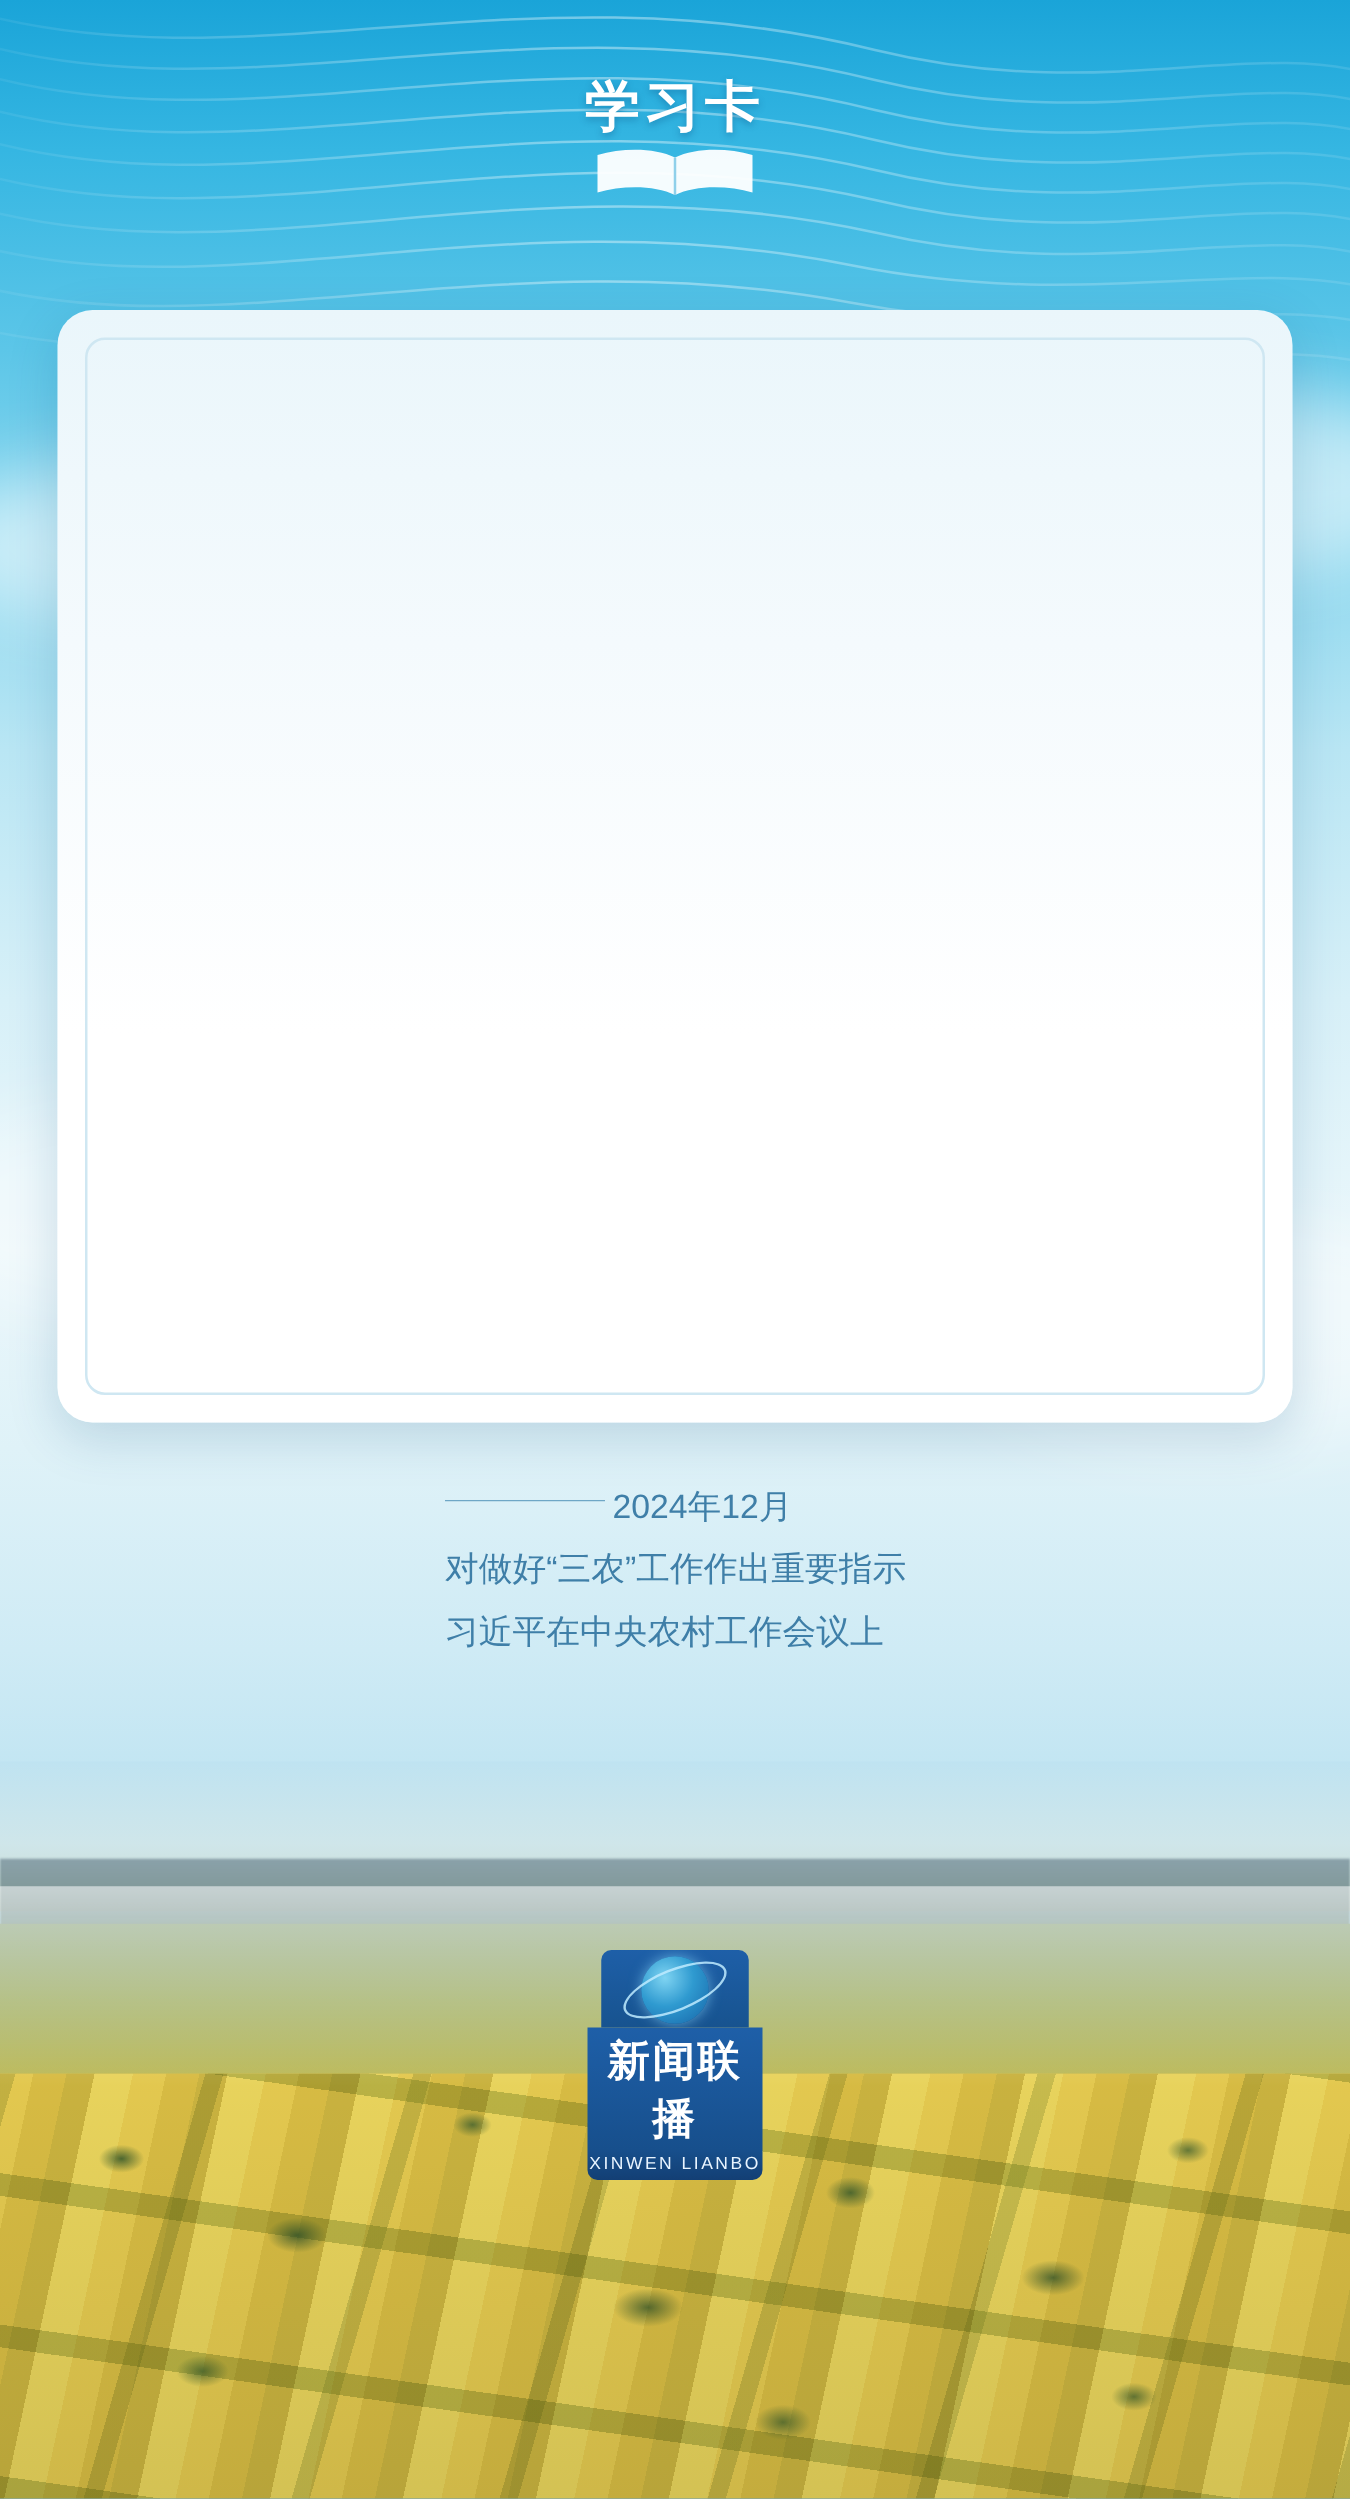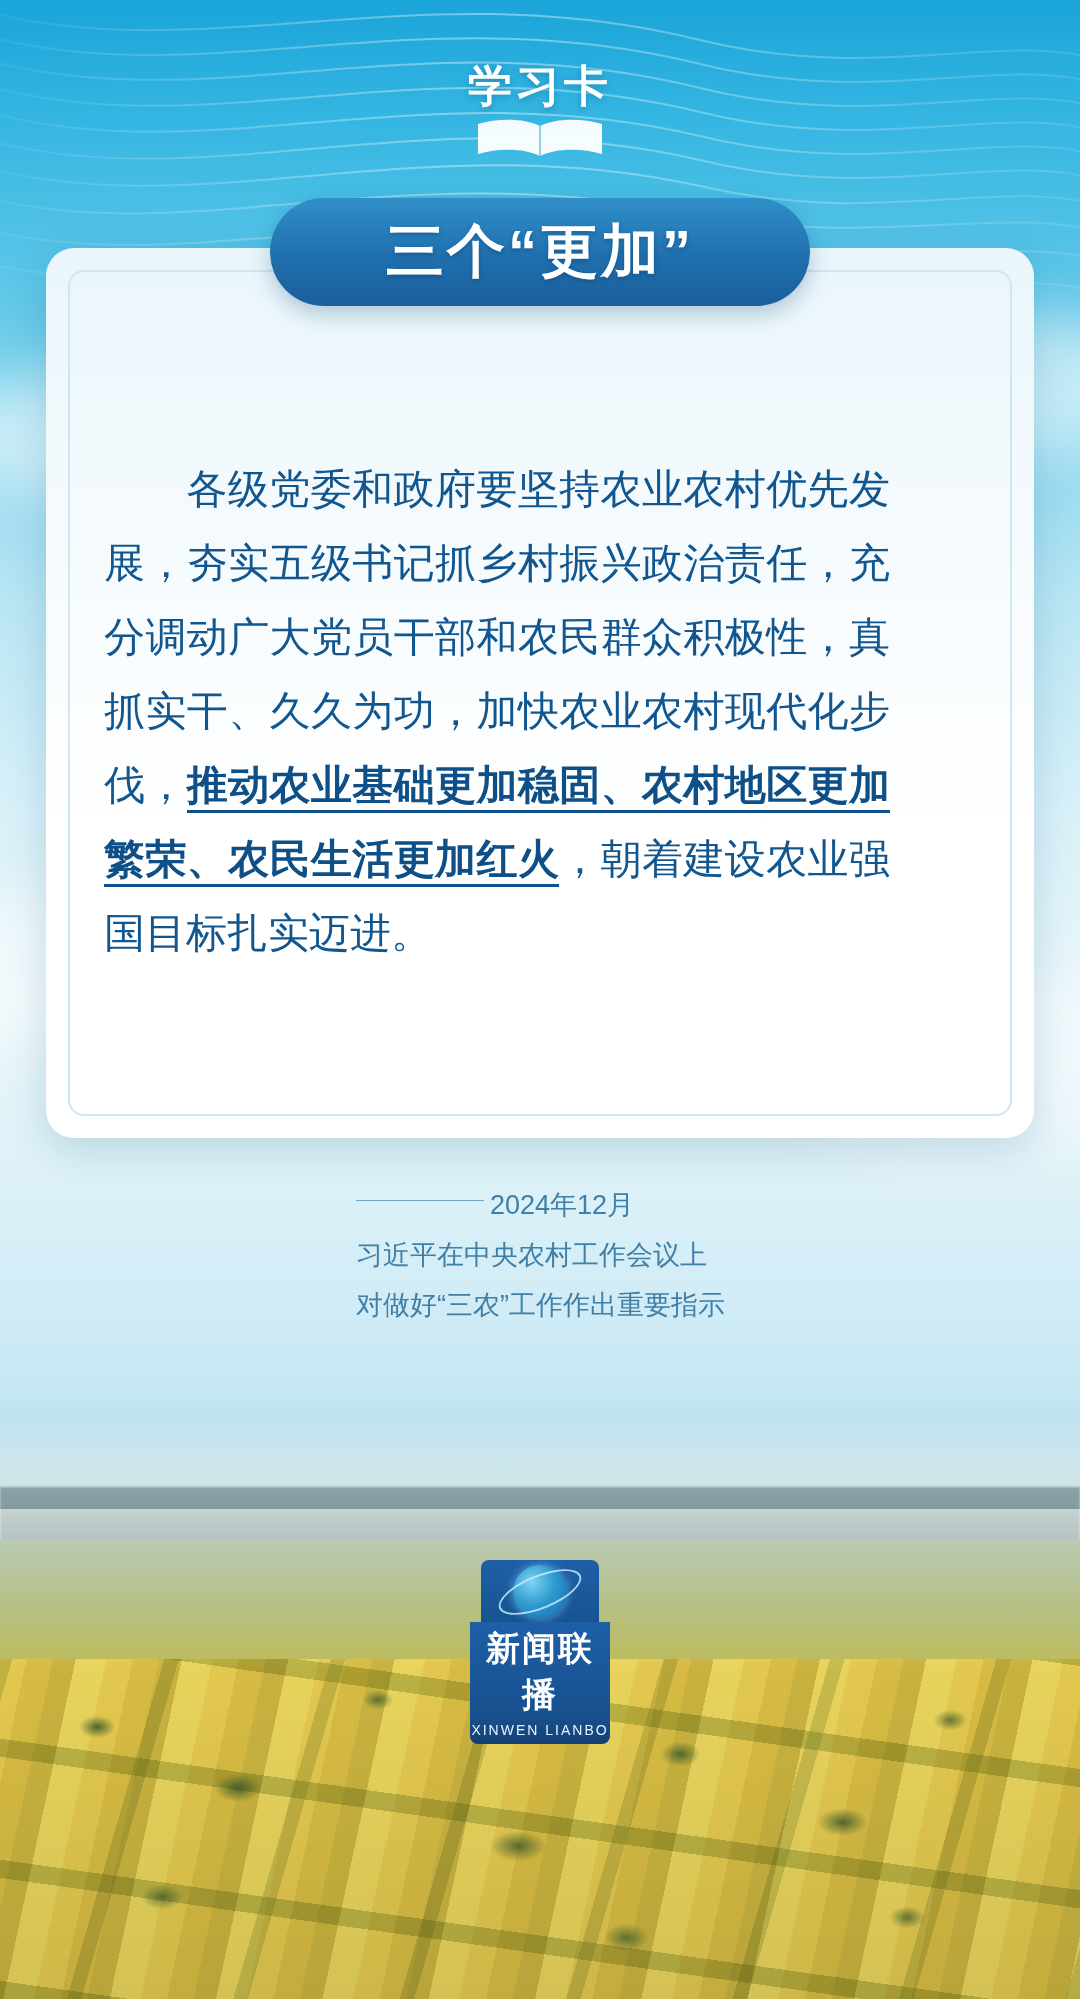--- a/index.html
+++ b/index.html
@@ -316,32 +316,26 @@
         <path d="M70,10 C54,2 28,2 8,8 L8,38 C28,32 54,32 70,40 C86,32 112,32 132,38 L132,8 C112,2 86,2 70,10 Z" fill="#ffffff" fill-opacity="0.95"></path>
         <path d="M70,10 L70,40" stroke="#8fd0ea" stroke-width="2" fill="none"></path>
       </svg>
     </div>
   </div>
 
   <div class="card">
     <div class="card-inner"></div>
   </div>
 
-  <div class="ribbon">
-    <div class="ribbon-text">三个“更加”</div>
-  </div>
-
-  <div class="quote">
-    <span class="indent"></span><span>各级党委和政府要坚持农业农村优先发展，夯实五级书记抓乡村振兴政治责任，充分调动广大党员干部和农民群众积极性，真抓实干、久久为功，加快农业农村现代化步伐，</span><span class="em">推动农业基础更加稳固、农村地区更加繁荣、农民生活更加红火</span><span>，朝着建设农业强国目标扎实迈进。</span>
-  </div>
+
 
   <div class="attrib">
     <div><span class="rule"></span><span>2024年12月</span></div>
+    <div>对做好“三农”工作作出重要指示</div>
     <div>习近平在中央农村工作会议上</div>
-    <div>对做好“三农”工作作出重要指示</div>
   </div>
 
   <div class="photo">
     <div class="sky"></div>
     <div class="hills"></div>
     <div class="mid"></div>
     <div class="fields"></div>
     <div class="patchwork"></div>
     <div class="trees"></div>
     <div class="haze"></div>

